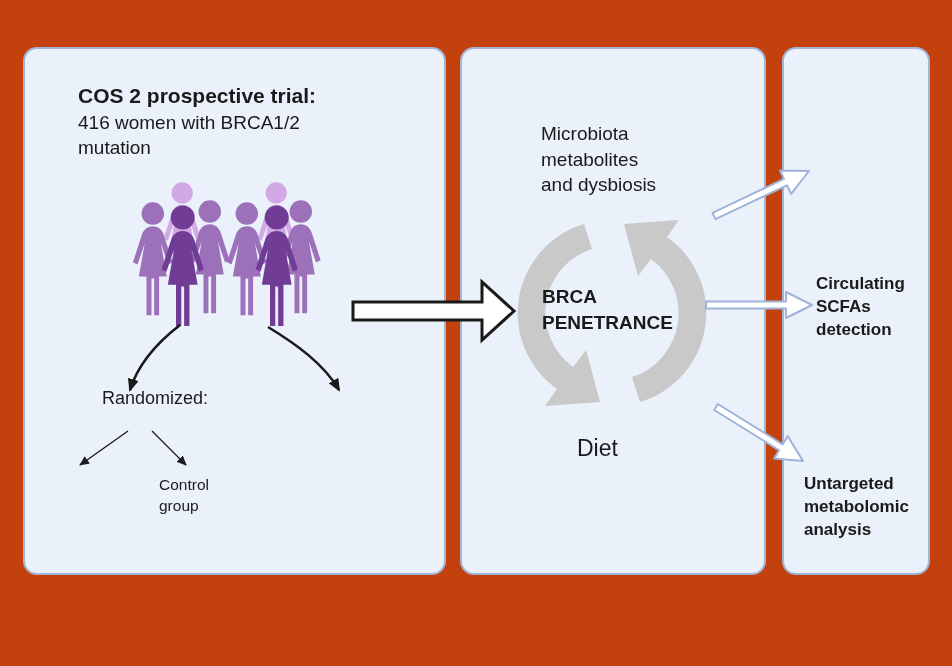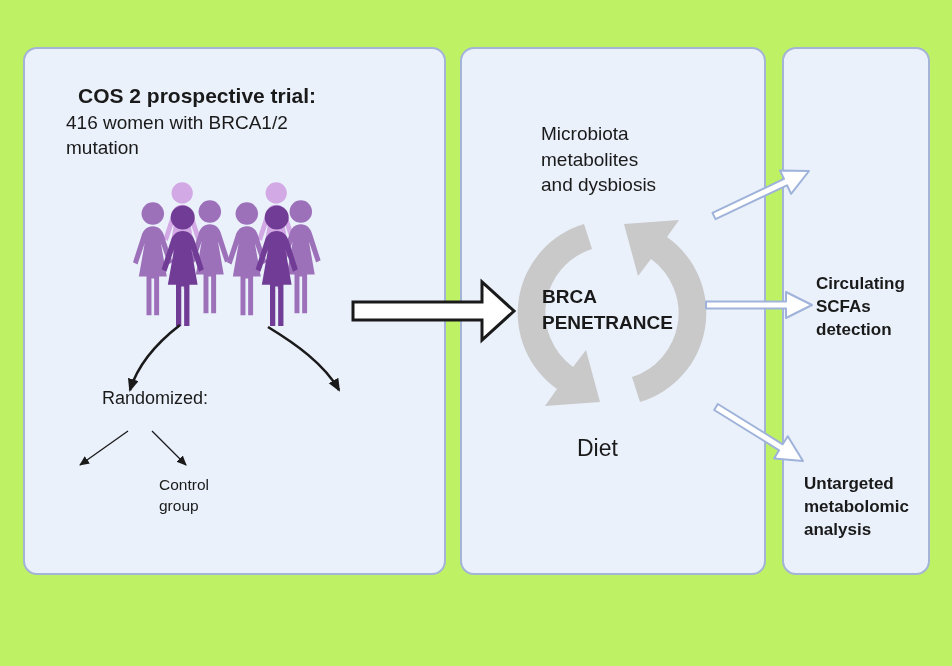--- a/index.html
+++ b/index.html
@@ -1,30 +1,30 @@
 <!DOCTYPE html>
 <html style="--panel-bg: #eaf1fb; --panel-border: #a4b4d7; --accent-arrow: #9fb3da; --cycle-gray: #c9c9c9; --woman-light: #d2a9e4; --woman-medium: #9d70ba; --woman-dark: #713c95; --text: #1a1a1a;"><head>
 <meta charset="utf-8">
 <style>
   html,body{margin:0;padding:0;background:#fff;}
   .canvas{
-    position:relative;width:952px;height:666px;background:#bef264;overflow:hidden;
+    position:relative;width:952px;height:666px;background:#c2410c;overflow:hidden;
     font-family:"Liberation Sans", sans-serif;color:var(--text,#1a1a1a);
   }
   .panel{
     position:absolute;background:var(--panel-bg,#eaf1fb);
     border:2px solid var(--panel-border,#a4b4d7);border-radius:14px;box-sizing:border-box;
   }
   .panel.left{left:23px;top:47px;width:423px;height:528px;}
   .panel.middle{left:460px;top:47px;width:306px;height:528px;}
   .panel.right{left:782px;top:47px;width:148px;height:528px;}
   .overlay{position:absolute;left:0;top:0;}
   .txt{position:absolute;white-space:normal;}
   .t-title{left:78px;top:83px;width:330px;font-size:21px;font-weight:bold;line-height:26px;}
-  .t-subtitle{left:66px;top:110px;width:290px;font-size:19px;line-height:25px;}
+  .t-subtitle{left:78px;top:110px;width:290px;font-size:19px;line-height:25px;}
   .t-randomized{left:74px;top:388px;font-size:18px;margin-left:28px;}
   .t-arm1{left:25px;top:474px;width:150px;font-size:15.5px;line-height:21px;}
   .t-arm2{left:159px;top:474px;width:75px;font-size:15.5px;line-height:21px;}
   .t-blood{left:265px;top:409px;width:152px;font-size:15.5px;line-height:23px;text-align:center;}
   .t-microbiota{left:541px;top:121px;width:128px;font-size:19px;line-height:25.5px;}
   .t-brca{left:542px;top:284px;width:140px;font-size:19px;font-weight:bold;line-height:26px;text-align:left;}
   .t-diet{left:577px;top:435px;font-size:23px;}
   .t-out{font-weight:bold;font-size:17px;line-height:23px;}
   .t-out1{left:814px;top:96px;width:112px;}
   .t-out2{left:816px;top:272px;width:112px;}

